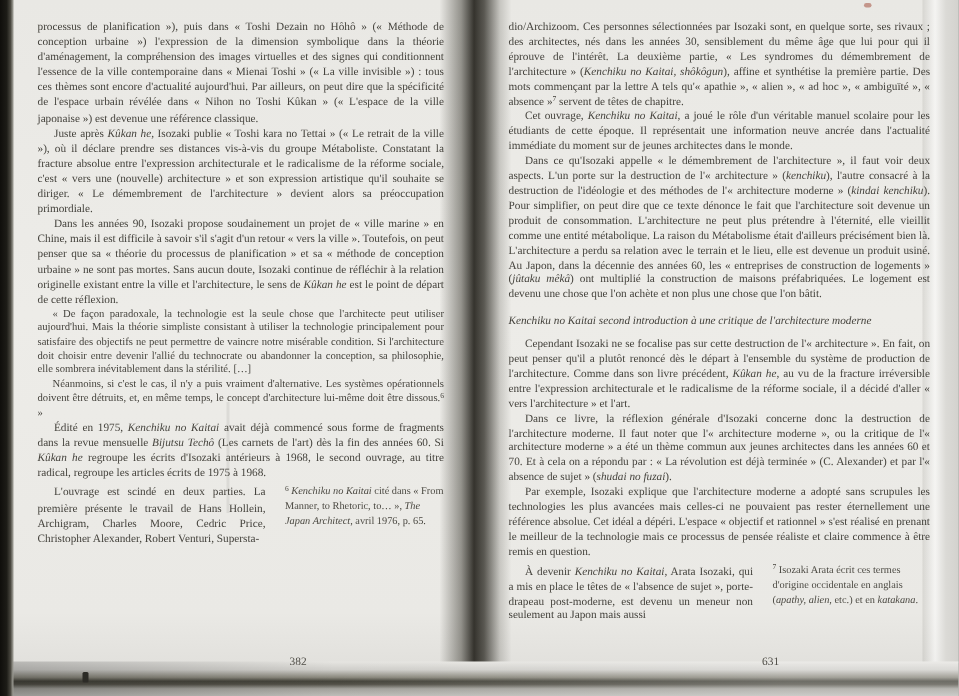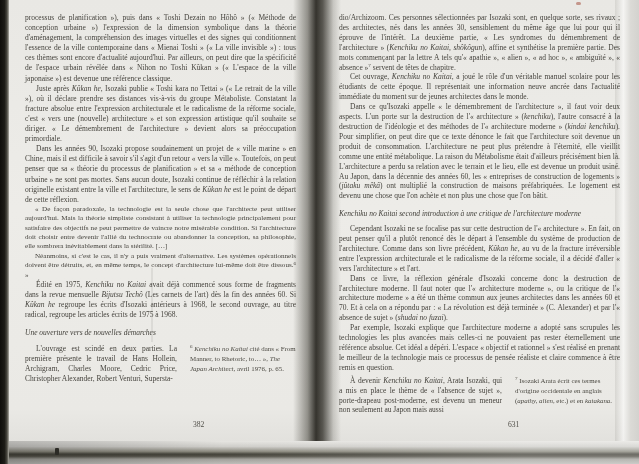--- a/index.html
+++ b/index.html
@@ -47,21 +47,21 @@
   .subsection-heading { font-style:italic; color:#413f39; margin:8px 0 5px;
           white-space:nowrap; text-align:left; }
 
   .quote-block p { font-size:7.1px; line-height:9.4px; }
   .quote-block p.ind { text-indent:10px; }
 
   .cols { display:flex; gap:13px; margin-top:3px; }
   .cols .main-col { width:152px; }
   .cols .note-col { flex:1; font-size:6.9px; line-height:10px; color:#4b4942; text-align:left; }
 
-  .pageno { position:absolute; top:420px; z-index:4; font-size:7.6px; color:#504e48;text-align:center; }
+  .pageno { position:absolute; top:436px; z-index:4; font-size:7.6px; color:#504e48;text-align:center; }
   .pageno.p-left { left:193px; }
   .pageno.p-right { left:508px; }
 
   .it { font-style:italic; }
   .bd { font-weight:bold; }
   sup { font-size:5px; line-height:0; vertical-align:baseline; position:relative; top:-2.5px; }
 </style>
 </head>
 <body>
 
@@ -81,40 +81,39 @@
     <p class="para ind"><span>Dans les années 90, Isozaki propose soudainement un projet de « ville marine » en Chine, mais il est difficile à savoir s'il s'agit d'un retour « vers la ville ». Toutefois, on peut penser que sa « théorie du processus de planification » et sa « méthode de conception urbaine » ne sont pas mortes. Sans aucun doute, Isozaki continue de réfléchir à la relation originelle existant entre la ville et l'architecture, le sens de </span><span class="it">Kûkan he</span><span> est le point de départ de cette réflexion.</span></p>
 
 
     <div class="quote-block">
       <p class="para ind"><span>« De façon paradoxale, la technologie est la seule chose que l'architecte peut utiliser aujourd'hui. Mais la théorie simpliste consistant à utiliser la technologie principalement pour satisfaire des objectifs ne peut permettre de vaincre notre misérable condition. Si l'architecture doit choisir entre devenir l'allié du technocrate ou abandonner la conception, sa philosophie, elle sombrera inévitablement dans la stérilité. […]</span></p>
       <p class="para ind"><span>Néanmoins, si c'est le cas, il n'y a puis vraiment d'alternative. Les systèmes opérationnels doivent être détruits, et, en même temps, le concept d'architecture lui-même doit être dissous.</span><sup>6</sup><span> »</span></p>
     </div>
 
     <p class="para ind"><span>Édité en 1975, </span><span class="it">Kenchiku no Kaitai</span><span> avait déjà commencé sous forme de fragments dans la revue mensuelle </span><span class="it">Bijutsu Techô</span><span> (Les carnets de l'art) dès la fin des années 60. Si </span><span class="it">Kûkan he</span><span> regroupe les écrits d'Isozaki antérieurs à 1968, le second ouvrage, au titre radical, regroupe les articles écrits de 1975 à 1968.</span></p>
 
-    <div class="subsection-heading">Une ouverture vers de nouvelles démarches</div>
 
     <div class="cols">
       <p class="para ind main-col"><span>L'ouvrage est scindé en deux parties. La première présente le travail de Hans Hollein, Archigram, Charles Moore, Cedric Price, Christopher Alexander, Robert Venturi, Supersta-</span></p>
       <p class="para note-col"><sup>6</sup><span> </span><span class="it">Kenchiku no Kaitai</span><span> cité dans « From Manner, to Rhetoric, to… », </span><span class="it">The Japan Architect</span><span>, avril 1976, p. 65.</span></p>
     </div>
   </div>
   <div class="pageno p-left">382</div>
 
   <div class="page-col right">
     <p class="para"><span>dio/Archizoom. Ces personnes sélectionnées par Isozaki sont, en quelque sorte, ses rivaux ; des architectes, nés dans les années 30, sensiblement du même âge que lui pour qui il éprouve de l'intérêt. La deuxième partie, « Les syndromes du démembrement de l'architecture » (</span><span class="it">Kenchiku no Kaitai, shôkôgun</span><span>), affine et synthétise la première partie. Des mots commençant par la lettre A tels qu'« apathie », « alien », « ad hoc », « ambiguïté », « absence »</span><sup>7</sup><span> servent de têtes de chapitre.</span></p>
     <p class="para ind"><span>Cet ouvrage, </span><span class="it">Kenchiku no Kaitai</span><span>, a joué le rôle d'un véritable manuel scolaire pour les étudiants de cette époque. Il représentait une information neuve ancrée dans l'actualité immédiate du moment sur de jeunes architectes dans le monde.</span></p>
     <p class="para ind"><span>Dans ce qu'Isozaki appelle « le démembrement de l'architecture », il faut voir deux aspects. L'un porte sur la destruction de l'« architecture » (</span><span class="it">kenchiku</span><span>), l'autre consacré à la destruction de l'idéologie et des méthodes de l'« architecture moderne » (</span><span class="it">kindai kenchiku</span><span>). Pour simplifier, on peut dire que ce texte dénonce le fait que l'architecture soit devenue un produit de consommation. L'architecture ne peut plus prétendre à l'éternité, elle vieillit comme une entité métabolique. La raison du Métabolisme était d'ailleurs précisément bien là. L'architecture a perdu sa relation avec le terrain et le lieu, elle est devenue un produit usiné. Au Japon, dans la décennie des années 60, les « entreprises de construction de logements » (</span><span class="it">jûtaku mêkâ</span><span>) ont multiplié la construction de maisons préfabriquées. Le logement est devenu une chose que l'on achète et non plus une chose que l'on bâtit.</span></p>
 
     <div class="subsection-heading"><span class="it">Kenchiku no Kaitai</span><span class="it"> second introduction à une critique de l'architecture moderne</span></div>
 
     <p class="para ind"><span>Cependant Isozaki ne se focalise pas sur cette destruction de l'« architecture ». En fait, on peut penser qu'il a plutôt renoncé dès le départ à l'ensemble du système de production de l'architecture. Comme dans son livre précédent, </span><span class="it">Kûkan he</span><span>, au vu de la fracture irréversible entre l'expression architecturale et le radicalisme de la réforme sociale, il a décidé d'aller « vers l'architecture » et l'art.</span></p>
     <p class="para ind"><span>Dans ce livre, la réflexion générale d'Isozaki concerne donc la destruction de l'architecture moderne. Il faut noter que l'« architecture moderne », ou la critique de l'« architecture moderne » a été un thème commun aux jeunes architectes dans les années 60 et 70. Et à cela on a répondu par : « La révolution est déjà terminée » (C. Alexander) et par l'« absence de sujet » (</span><span class="it">shudai no fuzai</span><span>).</span></p>
     <p class="para ind"><span>Par exemple, Isozaki explique que l'architecture moderne a adopté sans scrupules les technologies les plus avancées mais celles-ci ne pouvaient pas rester éternellement une référence absolue. Cet idéal a dépéri. L'espace « objectif et rationnel » s'est réalisé en prenant le meilleur de la technologie mais ce processus de pensée réaliste et claire commence à être remis en question.</span></p>
 
     <div class="cols">
-      <p class="para ind main-col" style="width:163px"><span>À devenir </span><span class="it">Kenchiku no Kaitai</span><span>, Arata Isozaki, qui a mis en place le thème de « l'absence de sujet », porte-drapeau post-moderne, est devenu un meneur non seulement au Japon mais aussi</span></p>
+      <p class="para ind main-col" style="width:163px"><span>À devenir </span><span class="it">Kenchiku no Kaitai</span><span>, Arata Isozaki, qui a mis en place le têtes de « l'absence de sujet », porte-drapeau post-moderne, est devenu un meneur non seulement au Japon mais aussi</span></p>
       <p class="para note-col"><sup>7</sup><span> Isozaki Arata écrit ces termes d'origine occidentale en anglais (</span><span class="it">apathy, alien,</span><span> etc.) et en </span><span class="it">katakana</span><span>.</span></p>
     </div>
   </div>
   <div class="pageno p-right">631</div>
 
 </div>
 
 </body></html>

